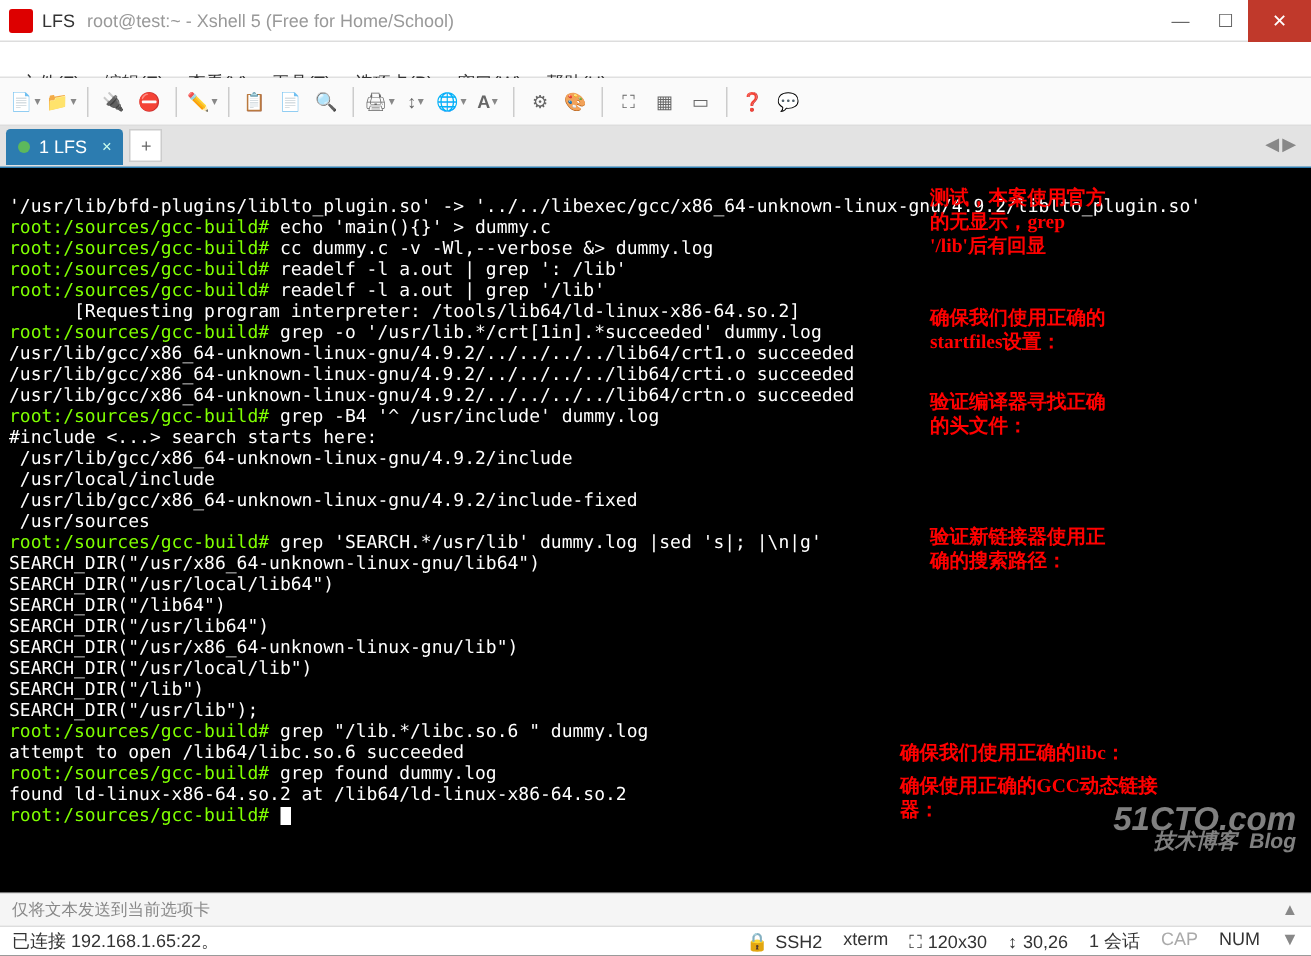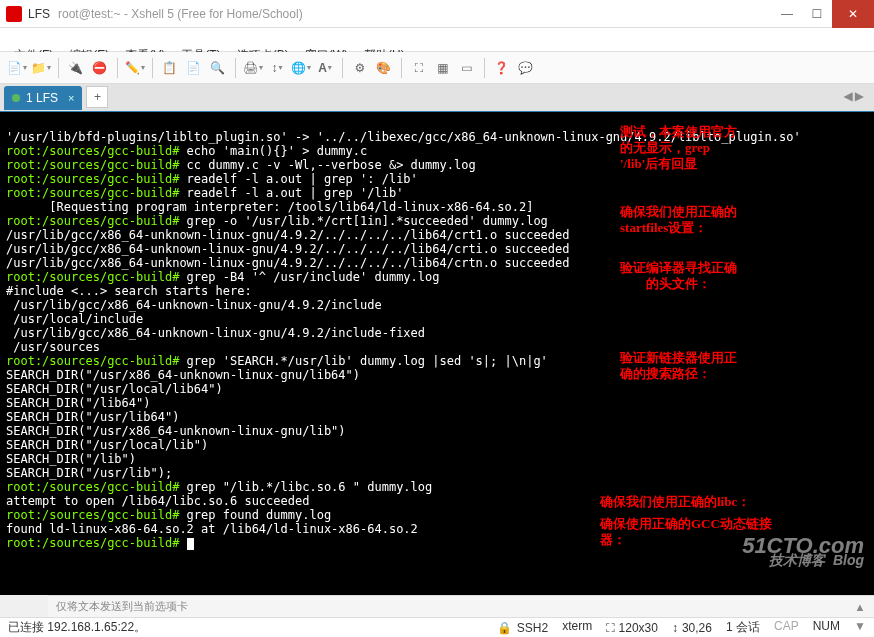--- a/index.html
+++ b/index.html
@@ -22,21 +22,21 @@
 .tab .dot { width: 8px; height: 8px; background: #5cb85c; border-radius: 50%; }
 .tab .x { color: #cfe; font-size: 11px; margin-left: 4px; }
 .tab-add { width: 22px; height: 22px; background: #fff; border: 1px solid #ccc; display: flex; align-items: center; justify-content: center; color: #666; margin-bottom: 2px; }
 .tab-nav { margin-left: auto; display: flex; gap: 2px; color: #888; padding-right: 6px; padding-bottom: 4px;}
 .terminal { flex: 1; background: #000; color: #fff; font-family: Consolas, monospace; font-size: 12px; line-height: 14px; padding: 4px 6px; position: relative; overflow: hidden; white-space: pre; }
 .g { color: #7fff00; }
 .ann { position: absolute; color: #f00; font-weight: bold; font-family: SimSun, serif; font-size: 13px; line-height: 16px; }
 .wm { position: absolute; right: 10px; bottom: 28px; color: rgba(255,255,255,0.5); font-size: 22px; font-family: Arial; font-weight: bold; text-align: right; font-style: italic; text-shadow: 1px 1px 2px #000; pointer-events: none; }
 .wm .sub { font-size: 14px; color: rgba(255,255,255,0.5); display:block; }
 .cursor { display:inline-block; width:7px; height:12px; background:#fff; vertical-align:middle;}
-.infobar { height: 22px; background: #f5f5f5; border-top: 1px solid #ddd; display: flex; align-items: center; padding: 0 8px; color: #888; font-size: 11px; margin-left: 48px; }
+.infobar { height: 22px; background: #f5f5f5; border-top: 1px solid #ddd; display: flex; align-items: center; padding: 0 8px; color: #888; font-size: 11px; }
 .status { height: 20px; background: #fff; border-top: 1px solid #ddd; display: flex; align-items: center; padding: 0 8px; gap: 12px; color: #333; }
 .status .seg { display: flex; align-items: center; gap: 4px; }
 .status .right { margin-left: auto; display: flex; gap: 14px; }
 .scarrow { width: 12px; text-align:center; color:#888;}
 </style>
 </head>
 <body>
 
 <div class="titlebar">
   <span class="icon"></span>
@@ -132,21 +132,21 @@
 <span class="g">root:/sources/gcc-build#</span><span> grep "/lib.*/libc.so.6 " dummy.log</span>
 <span>attempt to open /lib64/libc.so.6 succeeded</span>
 <span class="g">root:/sources/gcc-build#</span><span> grep found dummy.log</span>
 <span>found ld-linux-x86-64.so.2 at /lib64/ld-linux-x86-64.so.2</span>
 <span class="g">root:/sources/gcc-build#</span> <span class="cursor"></span>
 <div class="ann" style="top:12px; left:620px;">测试，本案使用官方
 的无显示，grep
 '/lib'后有回显</div>
 <div class="ann" style="top:92px; left:620px;">确保我们使用正确的
 startfiles设置：</div>
-<div class="ann" style="top:148px; left:620px;text-align:center;">验证编译器寻找正确
+<div class="ann" style="top:148px; left:620px;">验证编译器寻找正确
 的头文件：</div>
 <div class="ann" style="top:382px; left:600px;">确保我们使用正确的libc：</div>
 <div class="ann" style="top:238px; left:620px;">验证新链接器使用正
 确的搜索路径：</div>
 <div class="ann" style="top:404px; left:600px;">确保使用正确的GCC动态链接
 器：</div>
 <div class="wm"><span>51CTO.com</span><span class="sub">技术博客  Blog</span></div>
 </div>
 
 <div class="infobar">

